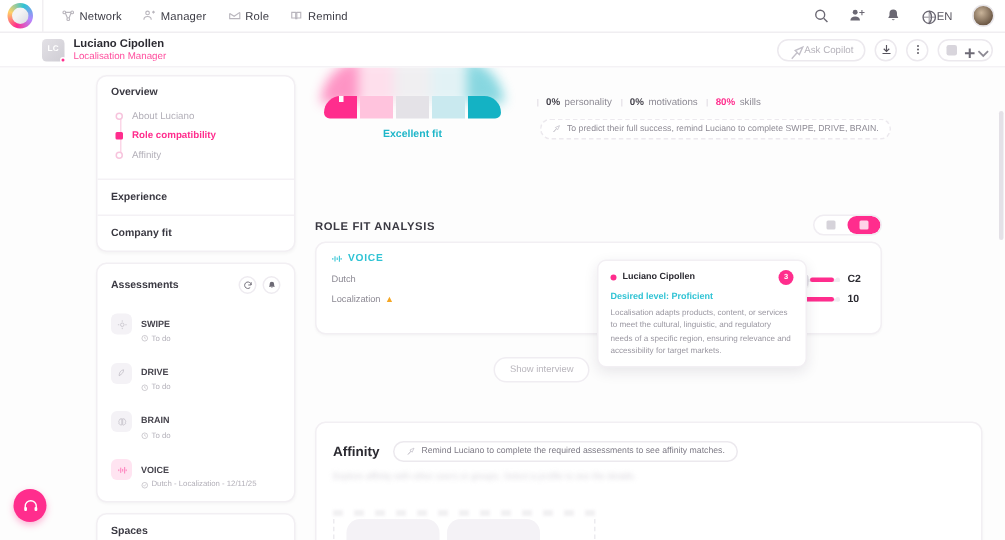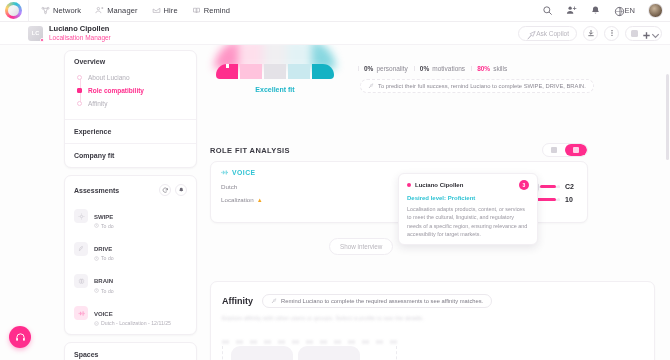--- a/index.html
+++ b/index.html
@@ -299,21 +299,21 @@
           </span>
         <span class="lbl">Manager</span>
       </div>
       <div class="navitem">
         <span class="navicon">
             <svg viewBox="0 0 24 24" fill="none" stroke="currentColor" stroke-width="2">
               <path d="M3 8l8 5 10-7"></path>
               <path d="M3 8v9h18V6"></path>
             </svg>
           </span>
-        <span class="lbl">Hire</span>
+        <span class="lbl">Role</span>
       </div>
       <div class="navitem">
         <span class="navicon">
             <svg viewBox="0 0 24 24" fill="none" stroke="currentColor" stroke-width="2">
               <path d="M4 6h7c1 0 2 .8 2 2v10c0-1-1-2-2-2H4z"></path>
               <path d="M20 6h-7c-1 0-2 .8-2 2v10c0-1 1-2 2-2h7z"></path>
             </svg>
           </span>
         <span class="lbl">Remind</span>
       </div>

